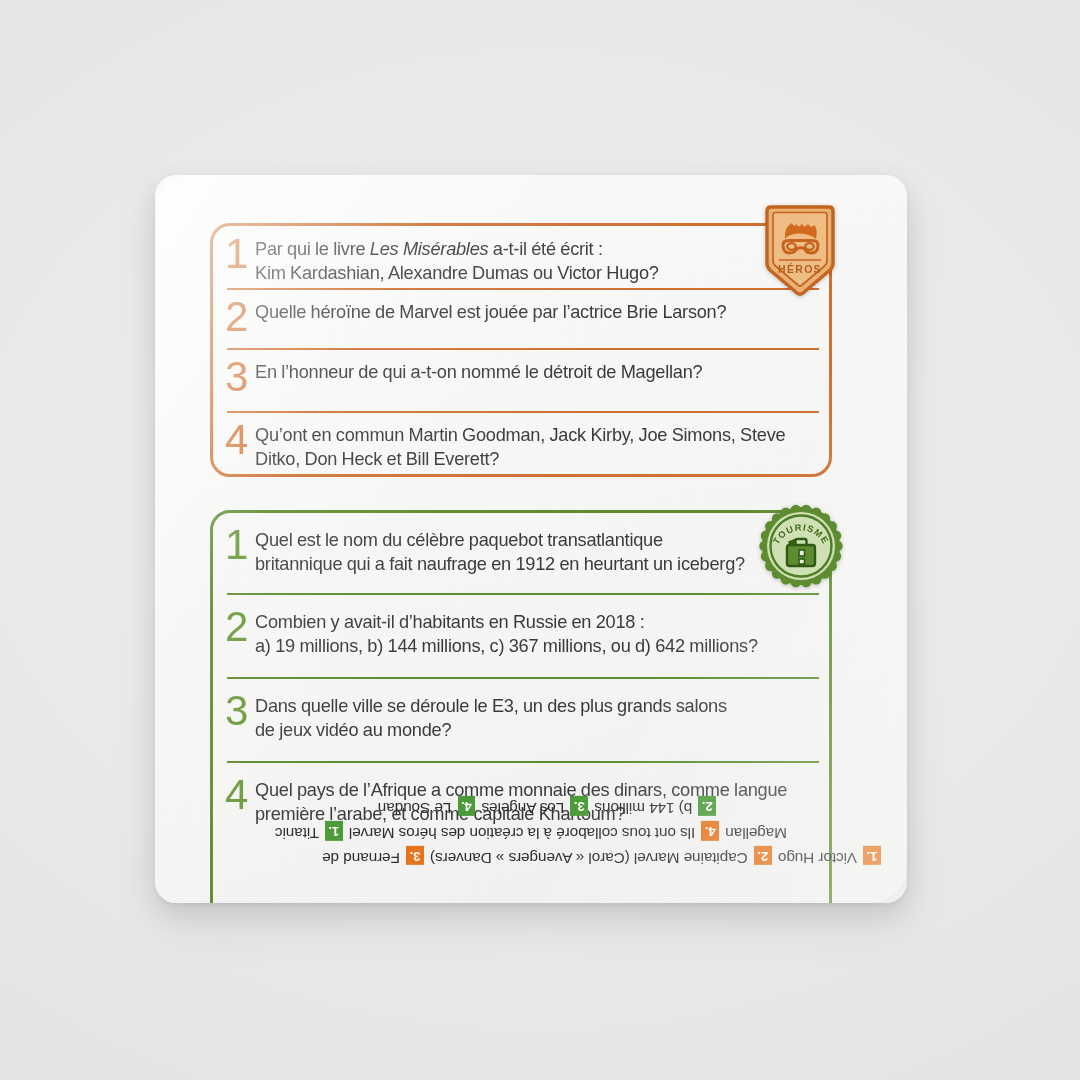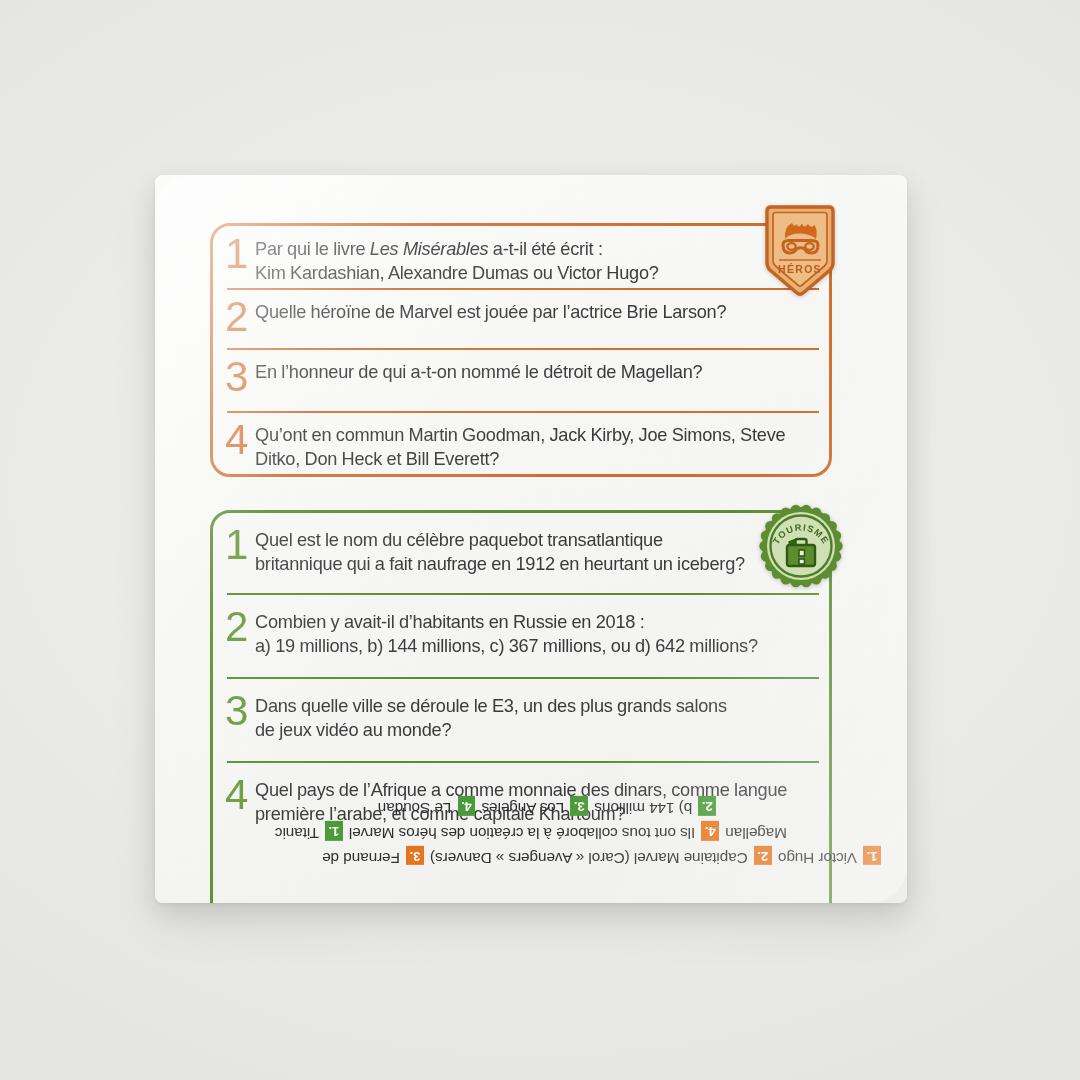--- a/index.html
+++ b/index.html
@@ -25,21 +25,21 @@
       radial-gradient(ellipse 900px 700px at 50% 45%, #f0efee 0%, #eaeae9 55%, #e4e4e3 100%);
   }
 
   
   #quiz-card {
     position: absolute;
     left: 155px;
     top: 175px;
     width: 752px;
     height: 728px;
-    border-radius: 8px;
+    border-radius: 21px;
     background:
       linear-gradient(158deg, #fbfbfa 0%, #f7f7f5 38%, #f4f4f2 70%, #eeeeec 100%);
     box-shadow:
       0 2px 4px rgba(0,0,0,0.05),
       0 10px 26px rgba(0,0,0,0.10),
       0 22px 50px rgba(0,0,0,0.07);
     overflow: hidden;
   }
 
   

